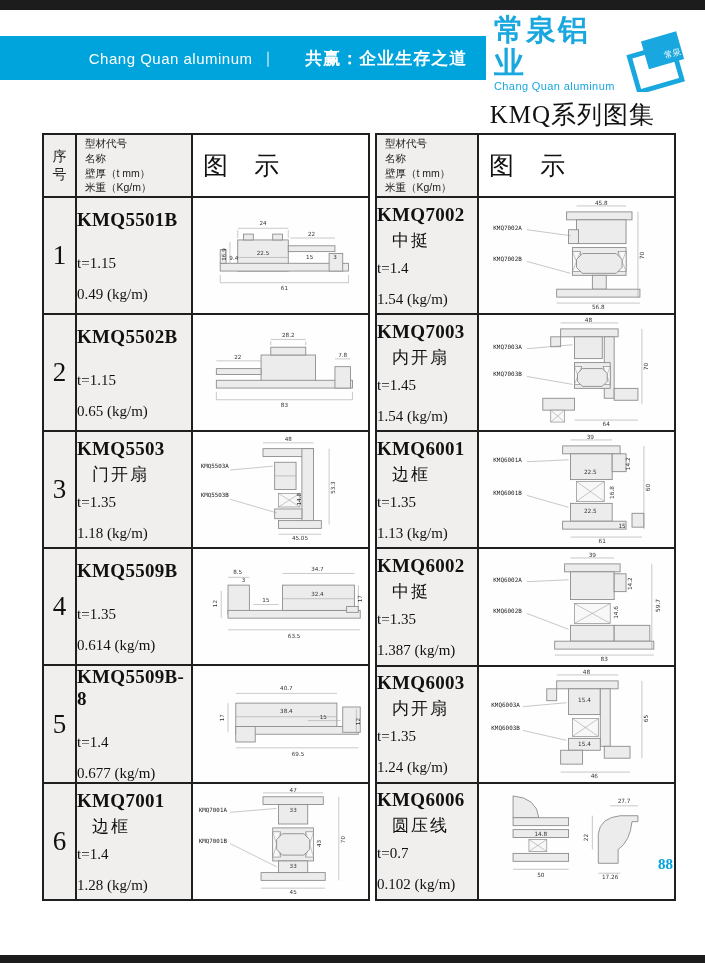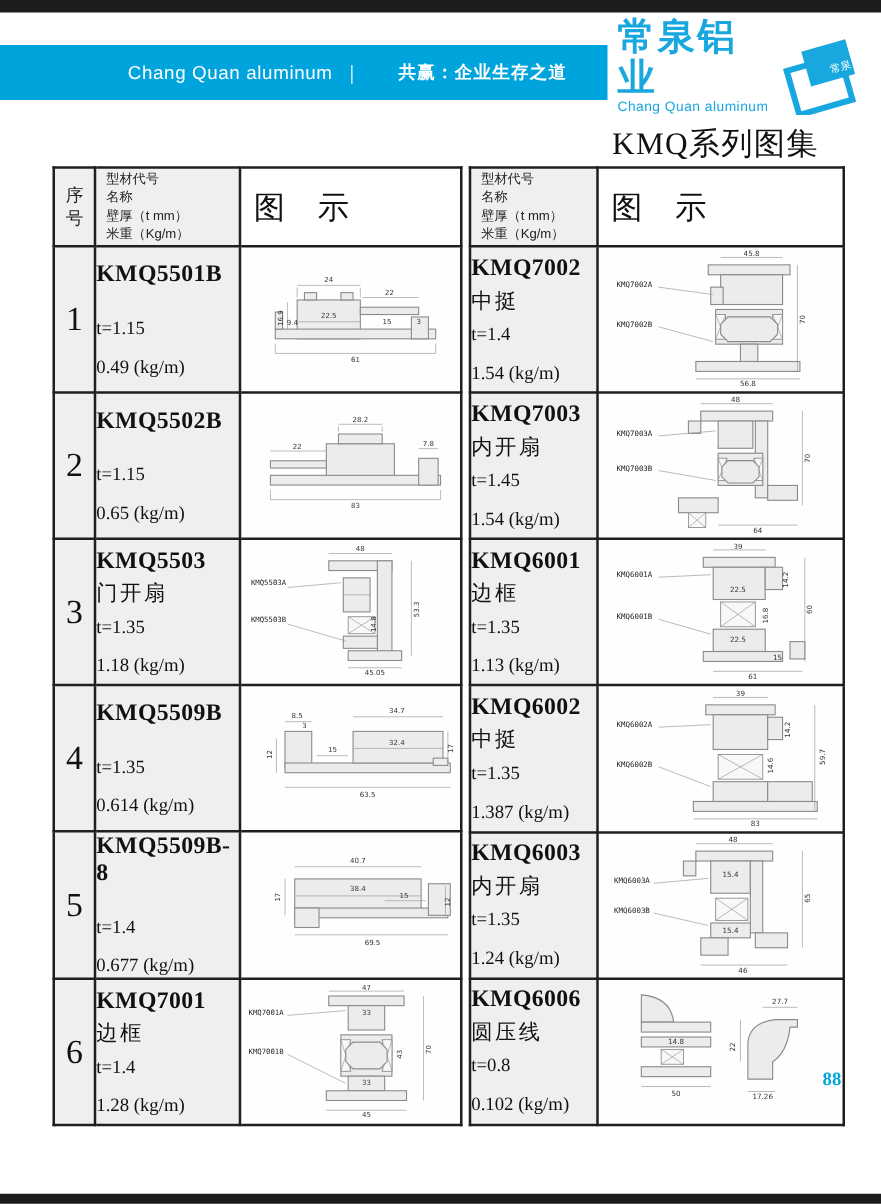--- a/index.html
+++ b/index.html
@@ -11,21 +11,21 @@
   .bottom-bar{position:absolute;bottom:0;left:0;width:705px;height:8px;background:#1c1c1c;}
 
   
   .banner{
     position:absolute;top:36px;left:0;width:486px;height:44px;background:#00a4dd;
     display:flex;align-items:center;justify-content:center;padding-left:70px;box-sizing:border-box;
     color:#fff;white-space:nowrap;
   }
   .banner .en{font-size:15px;letter-spacing:.5px;}
   .banner .sep{font-size:15px;margin:0 8px;font-weight:300;}
-  .banner .slogan{font-size:14px;font-weight:bold;letter-spacing:1px;margin-left:22px;}
+  .banner .slogan{font-size:17px;font-weight:bold;letter-spacing:1px;margin-left:22px;}
 
   
   .logo{position:absolute;top:30px;left:494px;width:206px;height:62px;display:flex;align-items:flex-end;}
   .logo-text{display:flex;flex-direction:column;}
   .logo-cn{color:#18a7de;font-size:30px;font-weight:bold;letter-spacing:2px;line-height:1.1;}
   .logo-en{color:#18a7de;font-size:11px;margin-top:1px;letter-spacing:.4px;}
   .logo-mark{margin-left:4px;}
 
   .page-title{
     position:absolute;top:98px;right:50px;
@@ -48,21 +48,21 @@
     background:#fff;font-family:"Liberation Serif","DejaVu Serif",serif;
     font-size:25px;font-weight:normal;letter-spacing:10px;text-align:left;color:#111;text-indent:10px;
   }
 
   .num-cell{
     background:#f0efed;text-align:center;vertical-align:middle;
     font-family:"Liberation Serif","DejaVu Serif",serif;font-size:27px;color:#111;
   }
   .info-cell{background:#f0efed;text-align:left;vertical-align:middle;color:#111;}
   .info-cell .model{font-family:"Liberation Serif","DejaVu Serif",serif;font-weight:bold;font-size:19px;letter-spacing:.3px;}
-  .info-cell .cname{font-size:17px;margin-top:3px;letter-spacing:2px;}
+  .info-cell .cname{font-size:17px;margin-top:3px;letter-spacing:2px;padding-left:15px;}
   .info-cell .name-gap{height:16px;}
   .info-cell .thick{font-family:"Liberation Serif","DejaVu Serif",serif;font-size:15px;margin-top:8px;}
   .info-cell .weight{font-family:"Liberation Serif","DejaVu Serif",serif;font-size:15px;margin-top:14px;}
   .diagram-cell{background:#fefefe;vertical-align:middle;}
 
   svg.diag{width:100%;height:111px;display:block;}
   .shape{fill:#ececec;stroke:#8b8b8b;stroke-width:0.9;}
   .hatch{fill:#f8f8f8;stroke:#8b8b8b;stroke-width:0.7;}
   .dimline{stroke:#9a9a9a;stroke-width:0.55;}
   .dimtext{font-size:5.8px;fill:#333;font-family:"DejaVu Sans",sans-serif;}
@@ -516,21 +516,21 @@
               <text x="108" y="110" class="dimtext" text-anchor="middle">46</text>
               <text x="4" y="38" class="parttext">KMQ6003A</text>
               <text x="4" y="62" class="parttext">KMQ6003B</text>
             </svg>
           </td>
         </tr>
         <tr class="data-row">
           <td class="info-cell">
             <div class="model">KMQ6006</div>
             <div class="cname">圆压线</div>
-            <div class="thick">t=0.8</div>
+            <div class="thick">t=0.7</div>
             <div class="weight">0.102 (kg/m)</div>
           </td>
           <td class="diagram-cell">
             <svg viewBox="0 0 180 112" class="diag">
               <path d="M26,10 Q50,12 52,32 L26,32 Z" class="shape"></path>
               <rect x="26" y="32" width="56" height="8" class="shape"></rect>
               <rect x="26" y="44" width="56" height="8" class="shape"></rect>
               <rect x="42" y="54" width="18" height="12" class="hatch"></rect>
               <line x1="42" y1="66" x2="60" y2="54" class="dimline"></line>
               <line x1="42" y1="54" x2="60" y2="66" class="dimline"></line>

